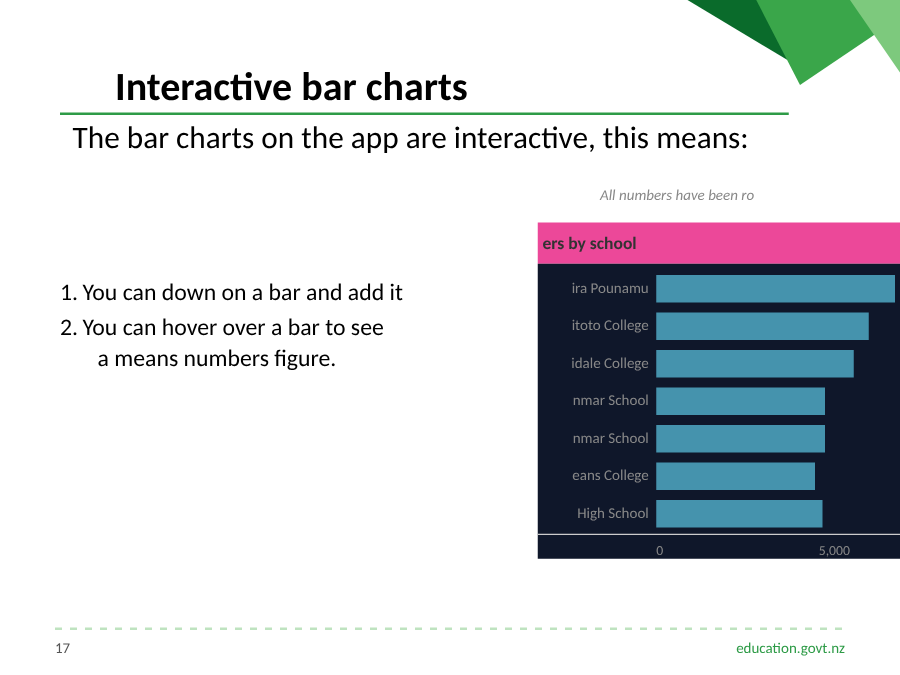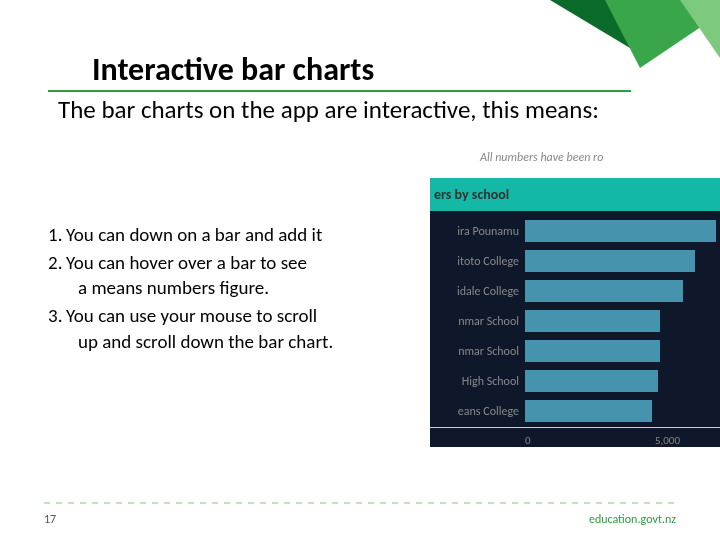--- a/index.html
+++ b/index.html
@@ -66,21 +66,21 @@
   }
   .chart-note {
     font-style: italic;
     font-size: 12px;
     color: #888;
     text-align: left;
     padding-left: 50px;
     height: 28px;
   }
   .chart-title-region {
-    background: #14b8a6;
+    background: #ec4899;
     padding: 8px 4px 8px 4px;
   }
   .chart-title {
     font-size: 14px;
     font-weight: 700;
     color: #333;
     text-align: left;
   }
   .chart-body {
     background: #0f172a;
@@ -161,24 +161,20 @@
 <div class="subtitle">The bar charts on the app are interactive, this means:</div>
 
 <div class="list">
   <div class="list-item">
     <span class="list-num">1.</span><span>You can down on a bar and add it</span>
   </div>
   <div class="list-item">
     <span class="list-num">2.</span><span>You can hover over a bar to see</span>
     <div class="line2">a means numbers figure.</div>
   </div>
-  <div class="list-item">
-    <span class="list-num">3.</span><span>You can use your mouse to scroll</span>
-    <div class="line2">up and scroll down the bar chart.</div>
-  </div>
 </div>
 
 <div class="chart-area">
   <div class="chart-note">All numbers have been ro</div>
   <div class="chart-title-region">
     <div class="chart-title">ers by school</div>
   </div>
   <div class="chart-body">
     <div class="bar-row">
       <div class="bar-label">ira Pounamu</div>
@@ -204,29 +200,29 @@
           <div class="bar" style="width:69%"></div>
         </div>
     </div>
     <div class="bar-row">
       <div class="bar-label">nmar School</div>
       <div class="bar-track">
           <div class="bar" style="width:69%"></div>
         </div>
     </div>
     <div class="bar-row">
+      <div class="bar-label">eans College</div>
+      <div class="bar-track">
+          <div class="bar" style="width:65%"></div>
+        </div>
+    </div>
+    <div class="bar-row">
       <div class="bar-label">High School</div>
       <div class="bar-track">
           <div class="bar" style="width:68%"></div>
-        </div>
-    </div>
-    <div class="bar-row">
-      <div class="bar-label">eans College</div>
-      <div class="bar-track">
-          <div class="bar" style="width:65%"></div>
         </div>
     </div>
     <div class="x-axis">
       <div class="x-tick t0">0</div>
       <div class="x-tick t1">5,000</div>
     </div>
   </div>
 </div>
 
 <div class="footer-line"></div>

